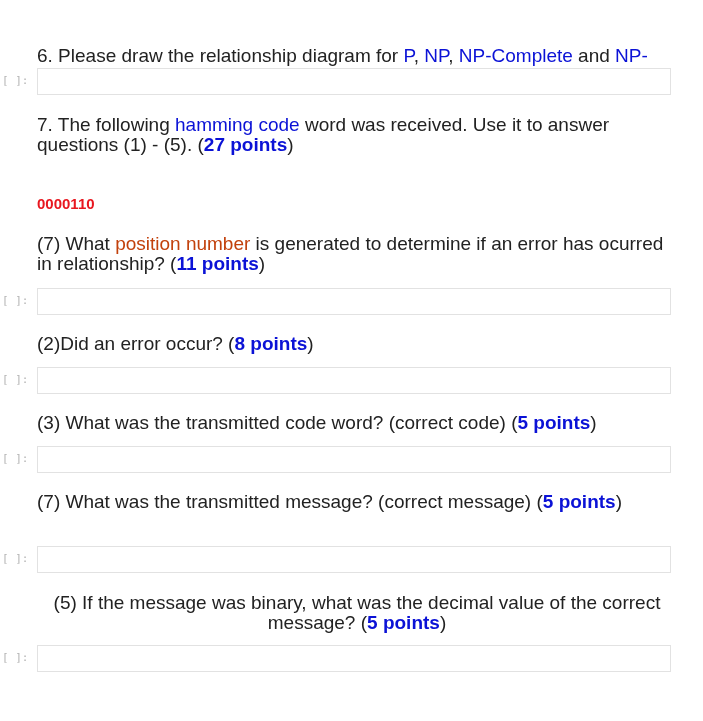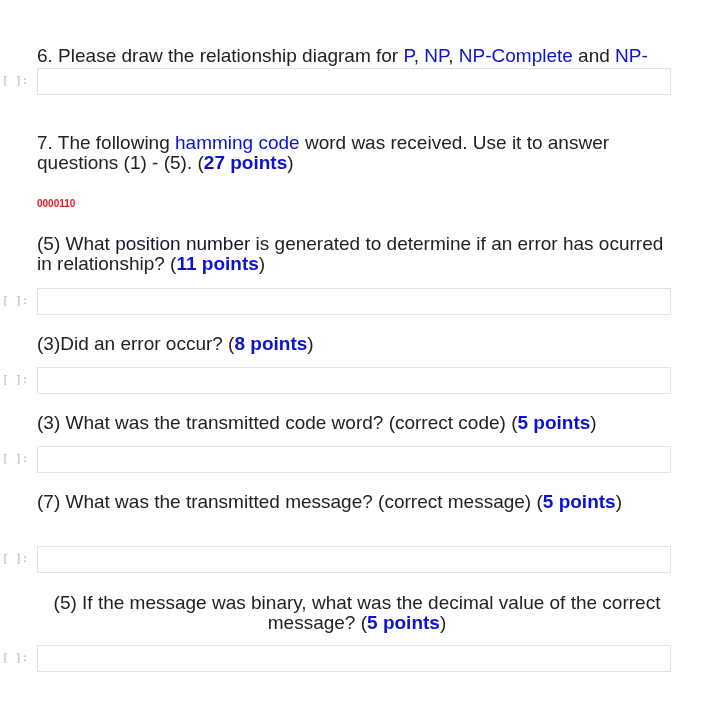--- a/index.html
+++ b/index.html
@@ -1,50 +1,50 @@
 <!DOCTYPE html>
 <html><head>
   <meta charset="utf-8">
   <style>
     html, body { margin: 0; padding: 0; background: #ffffff; }
     body { width: 703px; height: 721px; position: relative; overflow: hidden;
            font-family: "Liberation Sans", sans-serif; color: #222222; }
     .md { position: absolute; left: 37px; width: 640px; font-size: 19px; line-height: 20px; }
     .md span { white-space: pre-wrap; }
     .blue { color: #0b12d6; }
-    .red { color: #0f172a; }
+    .red { color: #c2410c; }
     .bold { font-weight: bold; }
-    .code-val { font-size: 10px; font-weight: bold; color: #e8171f; line-height: 16px; }
+    .code-val { font-size: 15px; font-weight: bold; color: #e8171f; line-height: 16px; }
     .prompt { position: absolute; left: 2px; width: 32px; font-family: "DejaVu Sans Mono", monospace;
               font-size: 11px; color: #b4b4b4; line-height: 14px; }
     .cell { position: absolute; left: 37px; width: 634px; height: 27px; border: 1px solid #e2e2e2;
             background: #ffffff; box-sizing: border-box; }
   </style>
 </head>
 <body>
 
 <div class="md" style="top:14px;margin-top:32px;">
   <span>6. Please draw the relationship diagram for </span><span class="blue">P</span><span>, </span><span class="blue">NP</span><span>, </span><span class="blue">NP-Complete</span><span> and </span><span class="blue">NP-Hard</span><span> problems. (</span><span class="blue bold">5 points</span><span>)</span>
 </div>
 <div class="prompt" style="top:74px;">[ ]:</div>
 <div class="cell" style="top:68px;"></div>
 
-<div class="md" style="top:133px;">
+<div class="md" style="top:115px;">
   <span>7. The following </span><span class="blue">hamming code</span><span> word was received. Use it to answer questions (1) - (5). (</span><span class="blue bold">27 points</span><span>)</span>
 </div>
 <div class="md code-val" style="top:196px;">0000110</div>
 
 <div class="md" style="top:234px;">
-  <span>(5) What </span><span class="red">position number</span><span> is generated to determine if an error has ocurred in relationship? (</span><span class="blue bold">11 points</span><span>)</span>
+  <span>(7) What </span><span class="red">position number</span><span> is generated to determine if an error has ocurred in relationship? (</span><span class="blue bold">11 points</span><span>)</span>
 </div>
 <div class="prompt" style="top:294px;">[ ]:</div>
 <div class="cell" style="top:288px;"></div>
 
 <div class="md" style="top:334px;">
-  <span>(3)Did an error occur? (</span><span class="blue bold">8 points</span><span>)</span>
+  <span>(2)Did an error occur? (</span><span class="blue bold">8 points</span><span>)</span>
 </div>
 <div class="prompt" style="top:373px;">[ ]:</div>
 <div class="cell" style="top:367px;"></div>
 
 <div class="md" style="top:413px;">
   <span>(3) What was the transmitted code word? (correct code) (</span><span class="blue bold">5 points</span><span>)</span>
 </div>
 <div class="prompt" style="top:452px;">[ ]:</div>
 <div class="cell" style="top:446px;"></div>
 

